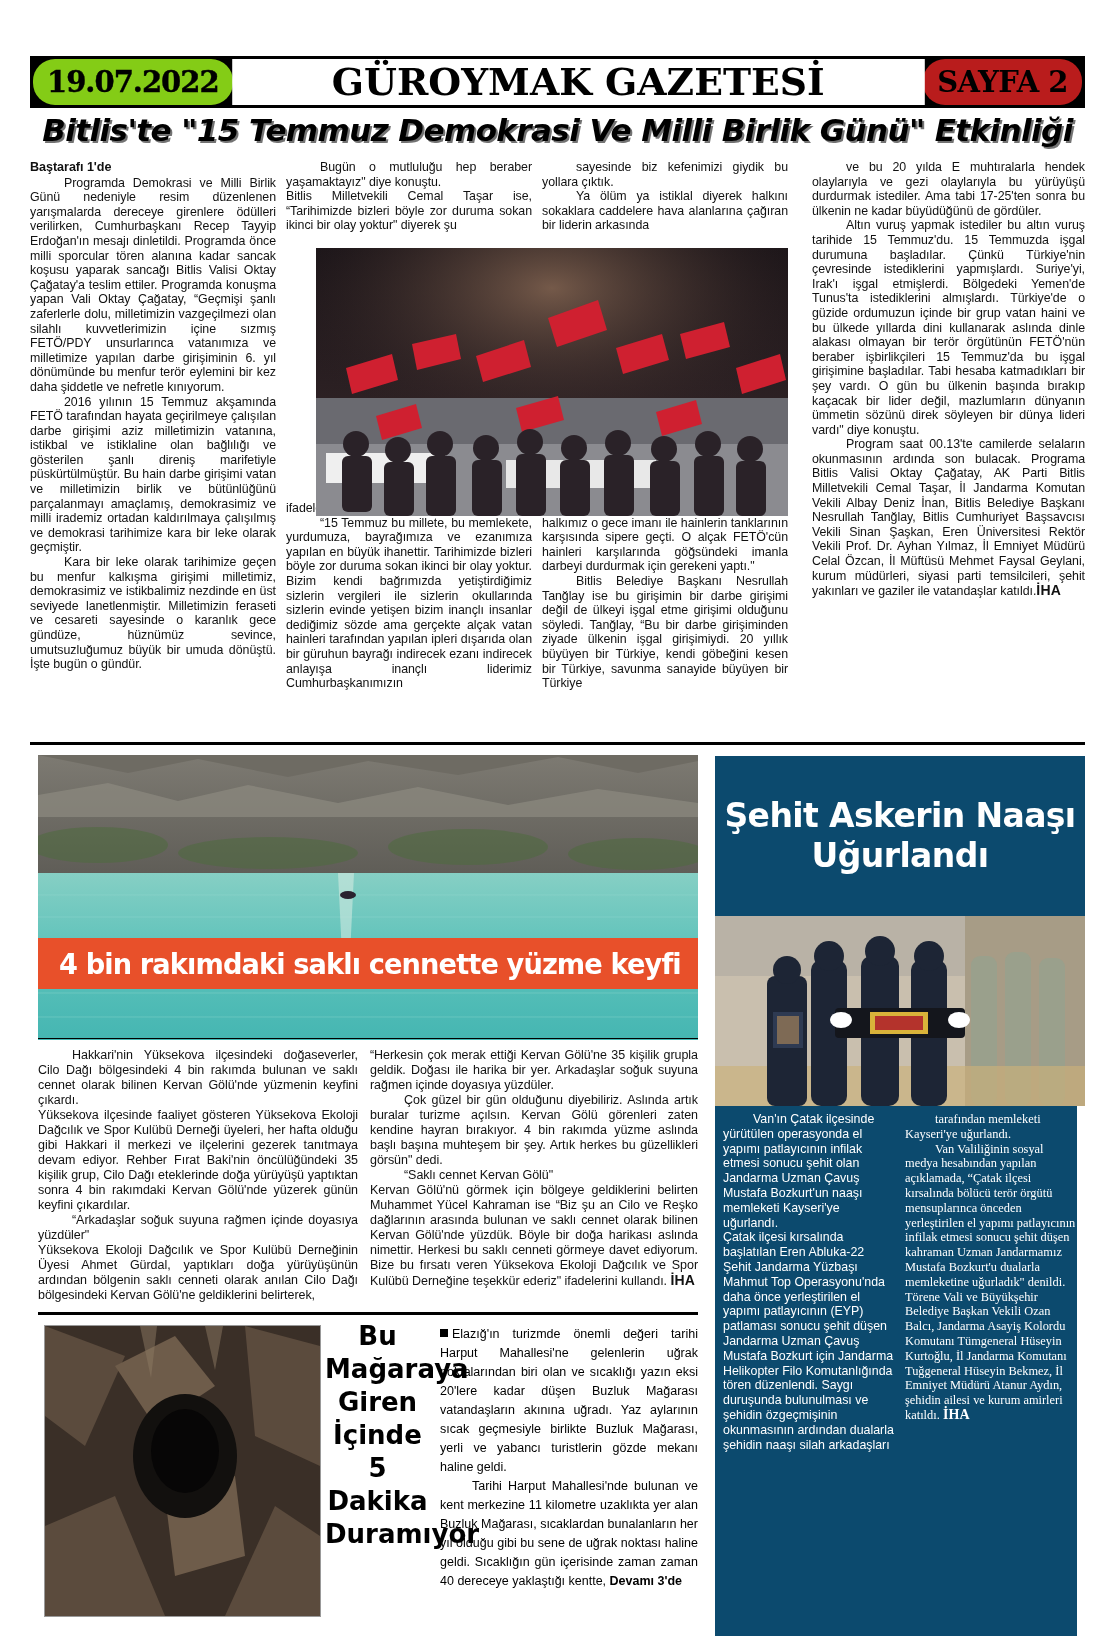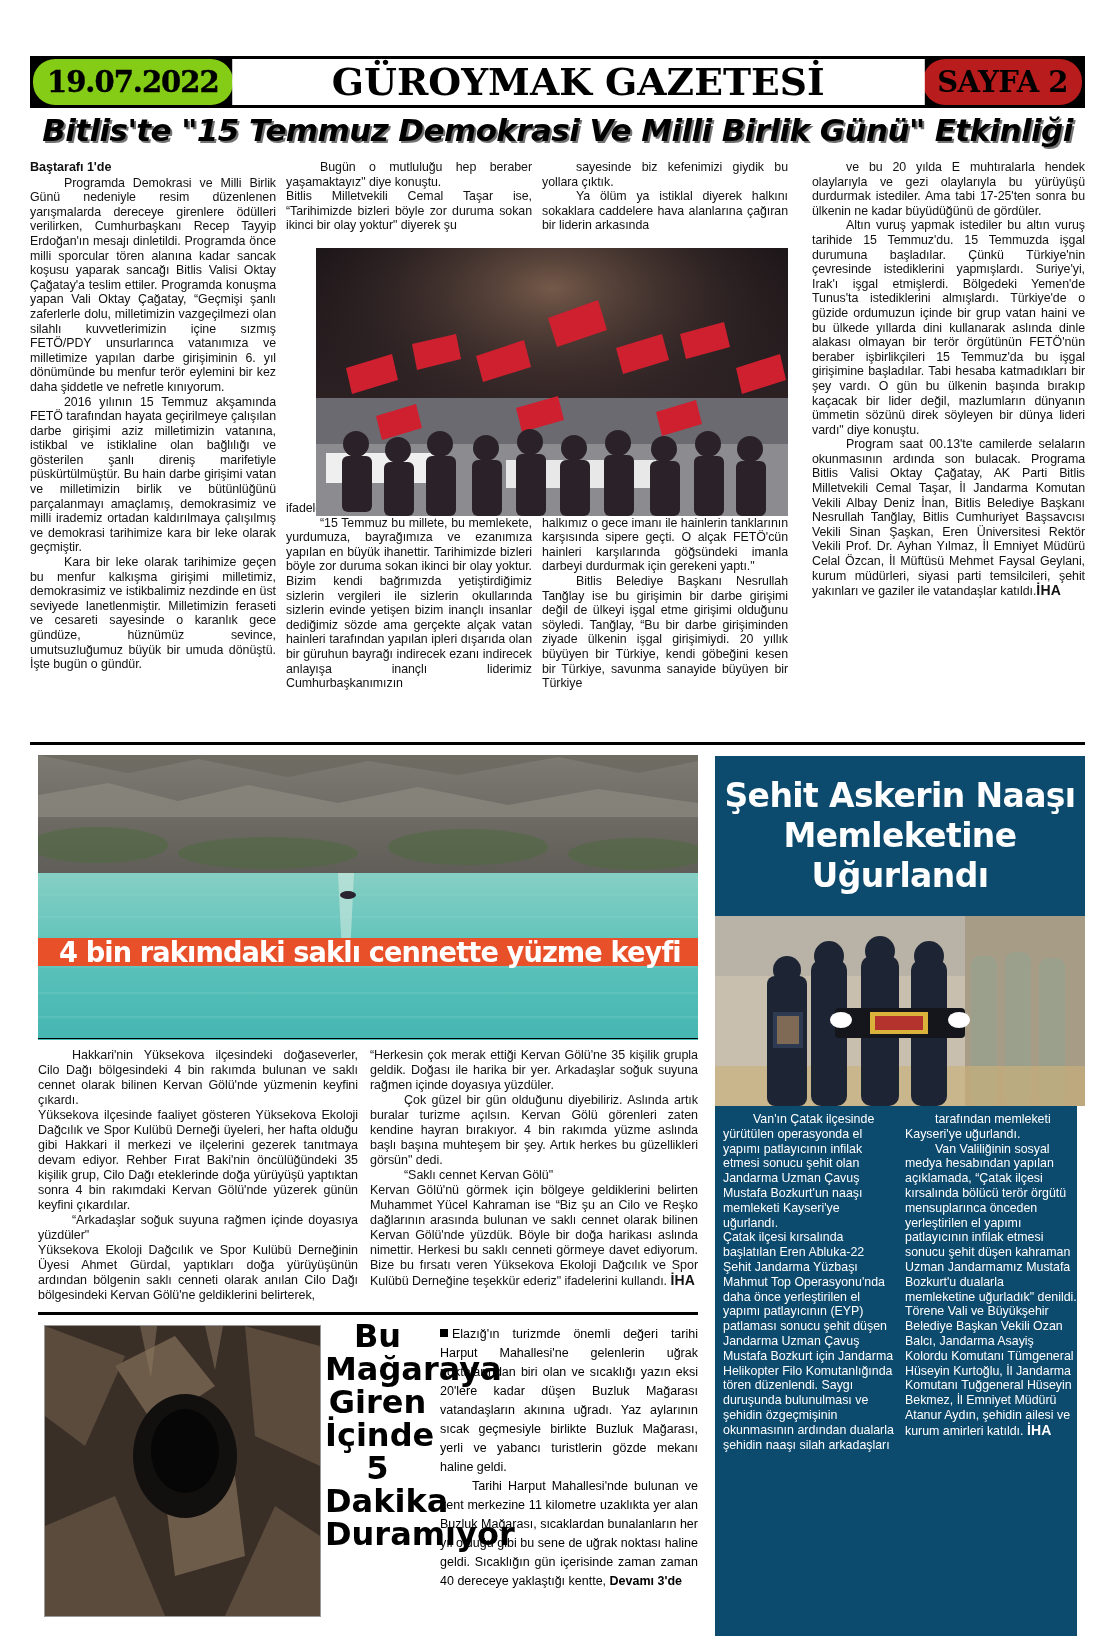--- a/index.html
+++ b/index.html
@@ -34,50 +34,50 @@
   #c1{left:0;width:246px;}
   #c2{left:256px;width:246px;}
   #c3{left:512px;width:246px;}
   #c4{left:782px;width:273px;}
 
   
   .top-photo{position:absolute;left:286px;top:88px;width:472px;height:268px;overflow:hidden;}
 
   
   .lake-wrap{position:absolute;left:38px;top:755px;width:660px;height:285px;overflow:hidden;}
-  .banner{position:absolute;left:38px;top:938px;width:660px;height:28px;background:#e8502a;
+  .banner{position:absolute;left:38px;top:938px;width:660px;height:51px;background:#e8502a;
     display:flex;align-items:center;}
   .banner span{font-family:"DejaVu Sans",sans-serif;font-weight:bold;font-size:27.5px;color:#fff;
     letter-spacing:-0.9px;white-space:nowrap;padding-left:18px;transform:scaleX(0.99);}
 
   
   .right-head{position:absolute;left:715px;top:756px;width:370px;height:160px;background:#0c4a6e;color:#fff;
     display:flex;flex-direction:column;align-items:center;justify-content:center;}
   .right-head div{font-family:"DejaVu Sans",sans-serif;font-weight:bold;font-size:33px;line-height:40px;
     letter-spacing:-0.6px;white-space:nowrap;}
   .right-photo{position:absolute;left:715px;top:916px;width:370px;height:190px;overflow:hidden;background:#b8ada0;}
   .right-body{position:absolute;left:715px;top:1106px;width:362px;height:530px;background:#0c4a6e;color:#fff;
     padding:6px 8px 8px 8px;box-sizing:border-box;}
   .right-body .rcol{position:absolute;top:6px;width:172px;font-size:12.4px;line-height:14.8px;color:#fff;}
   .right-body .rcol p{margin:0;text-indent:30px;}
   .right-body .rcol p.noind{text-indent:0;}
   #rc1{left:8px;}
-  #rc2{left:190px;}
+  #rc2{left:190px;font-family:Liberation Serif, serif;}
 
   
   .hak{position:absolute;left:38px;top:1048px;width:660px;height:260px;}
   .hak .col{font-size:12.5px;line-height:15px;}
   #h1{left:0;width:320px;}
   #h2{left:332px;width:328px;}
 
   
   .cave-photo{position:absolute;left:44px;top:1325px;width:275px;height:290px;overflow:hidden;
     border:1px solid #999;background:#5a4a3d;}
   .cave-title{position:absolute;left:325px;top:1320px;width:105px;text-align:center;
-    font-family:"DejaVu Sans",sans-serif;font-weight:bold;font-size:32px;line-height:33px;color:#000;}
+    font-family:"DejaVu Sans",sans-serif;font-weight:bold;font-size:26px;line-height:33px;color:#000;}
   .cave-body{position:absolute;left:440px;top:1325px;width:258px;font-size:12.5px;line-height:19px;
     text-align:justify;}
   .cave-body p{margin:0;text-indent:32px;}
   .cave-body p.noind{text-indent:0;}
   .sq{display:inline-block;width:8px;height:8px;background:#000;margin-right:4px;vertical-align:1px;}
   .cont{font-weight:bold;}
 
   .iha{font-weight:bold;font-size:14px;letter-spacing:0.2px;}
 
   
@@ -246,21 +246,20 @@
       <p>Çok güzel bir gün olduğunu diyebiliriz. Aslında artık buralar turizme açılsın. Kervan Gölü görenleri zaten kendine hayran bırakıyor. 4 bin rakımda yüzme aslında başlı başına muhteşem bir şey. Artık herkes bu güzellikleri görsün" dedi.</p>
       <p>“Saklı cennet Kervan Gölü"</p>
       <p class="noind"><span>Kervan Gölü'nü görmek için bölgeye geldiklerini belirten Muhammet Yücel Kahraman ise “Biz şu an Cilo ve Reşko dağlarının arasında bulunan ve saklı cennet olarak bilinen Kervan Gölü'nde yüzdük. Böyle bir doğa harikası aslında nimettir. Herkesi bu saklı cenneti görmeye davet ediyorum. Bize bu fırsatı veren Yüksekova Ekoloji Dağcılık ve Spor Kulübü Derneğine teşekkür ederiz" ifadelerini kullandı.</span> <span class="iha">İHA</span></p>
     </div>
   </div>
 
   <div class="hr2"></div>
 
   <div class="right-head">
     <div>Şehit Askerin Naaşı</div>
-    <div>Memleketine</div>
     <div>Uğurlandı</div>
   </div>
 
   <div class="right-photo">
     <svg width="370" height="190" viewBox="0 0 370 190">
       <rect width="370" height="190" fill="#c9bfae"></rect>
       <rect y="0" width="370" height="60" fill="#b9b2a6"></rect>
       <rect x="250" y="0" width="120" height="190" fill="#a79c86"></rect>
       <g fill="#9aa08c">
         <rect x="256" y="40" width="26" height="150" rx="9"></rect>

